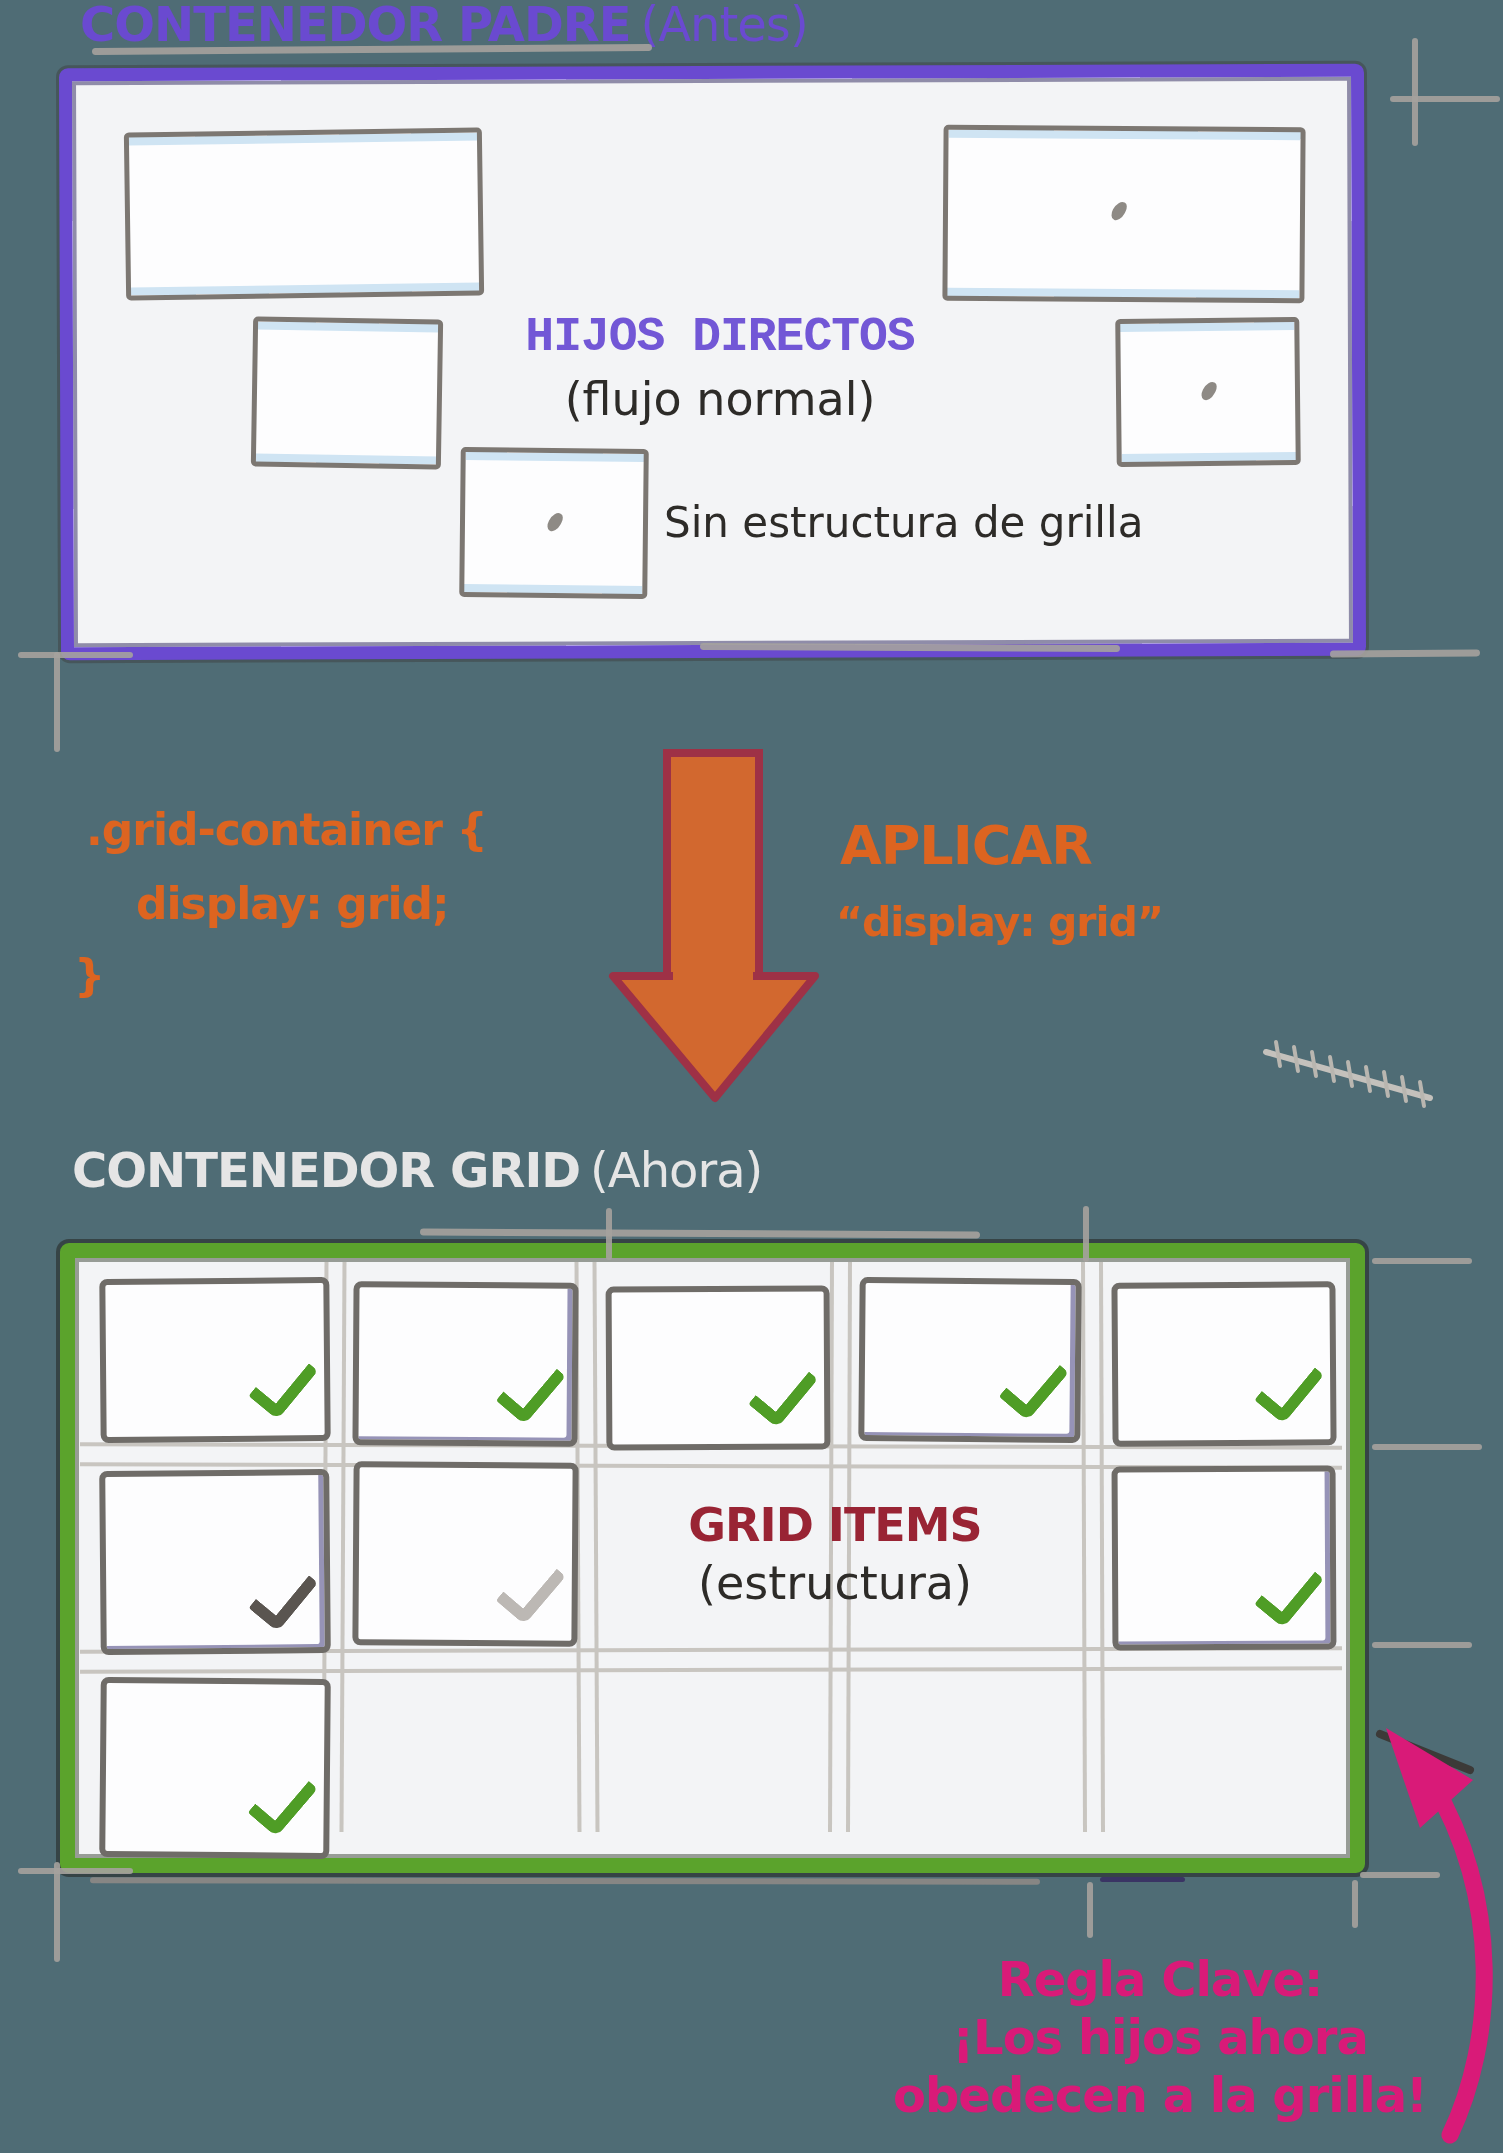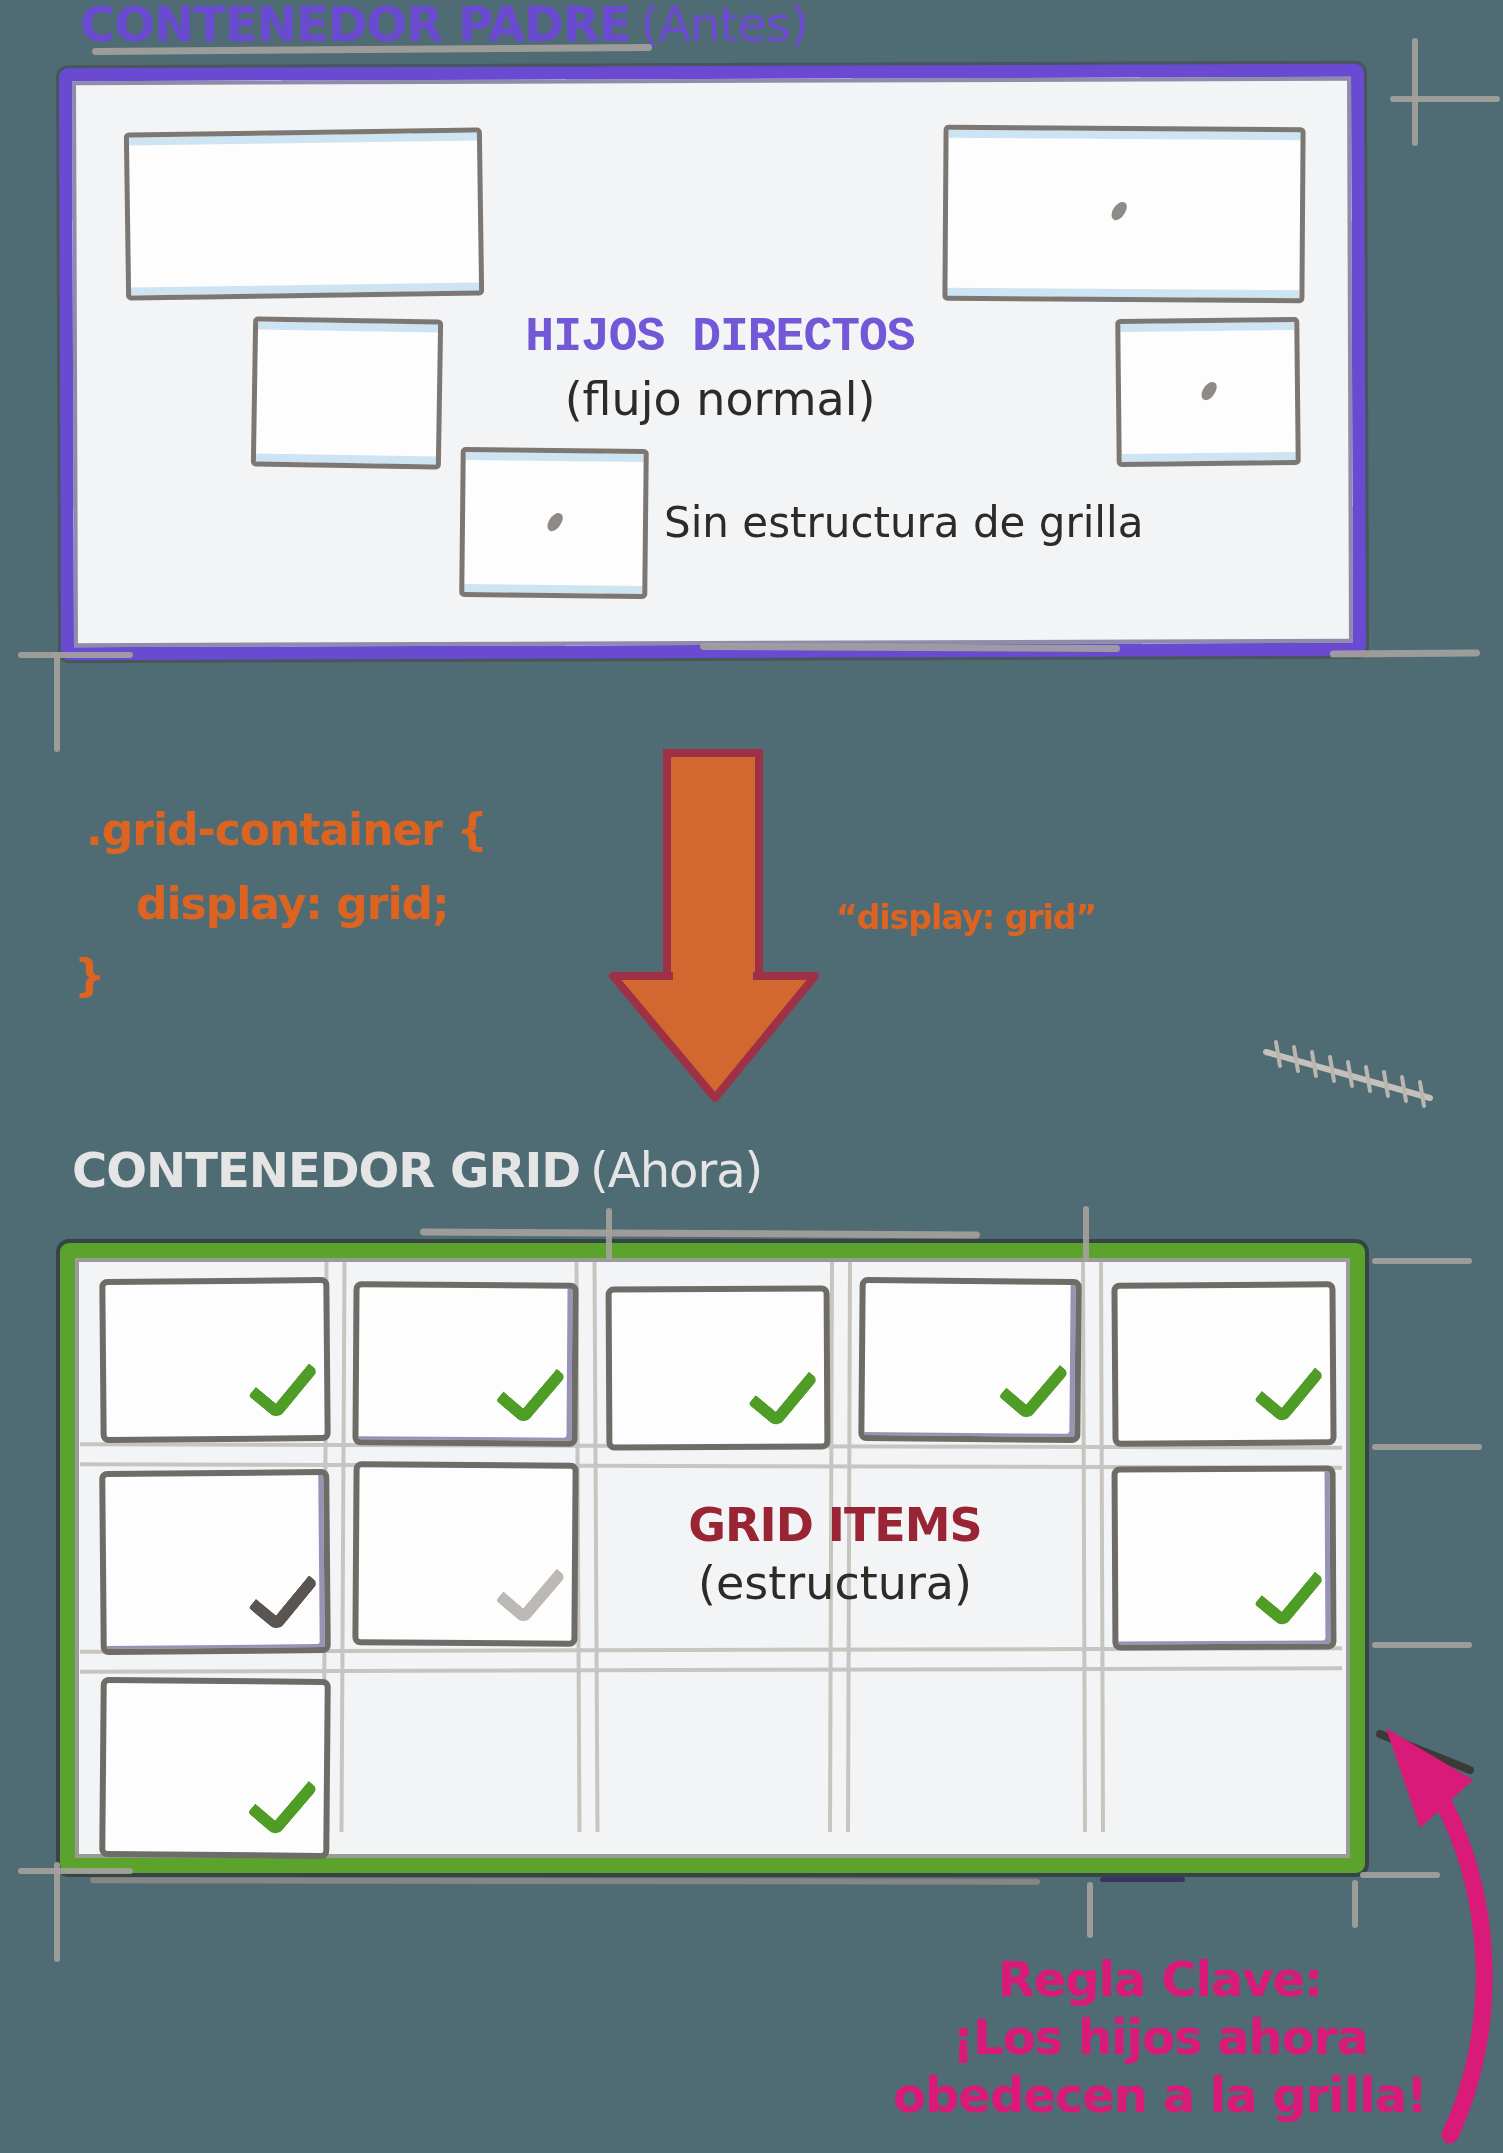--- a/index.html
+++ b/index.html
@@ -41,21 +41,21 @@
   .lbl-main{font-size:48px;font-weight:800;letter-spacing:-1px;text-align:center;}
   .lbl-sub{font-size:46px;font-weight:500;text-align:center;color:#2d2b28;}
   .hijos{left:430px;top:310px;width:580px;color:#7257d6;font-family:Liberation Mono, monospace;}
   .flujo{left:430px;top:372px;width:580px;}
   .note1{left:664px;top:498px;font-size:42px;font-weight:500;color:#2d2b28;}
   .code{color:#dd6420;font-size:44px;font-weight:800;letter-spacing:-1px;}
   .code.l1{left:74px;top:804px;margin-left:12px;}
   .code.l2{left:136px;top:878px;}
   .code.l3{left:74px;top:950px;}
   .apply1{left:840px;top:814px;font-size:54px;font-weight:800;color:#dd6420;letter-spacing:-1px;}
-  .apply2{left:836px;top:898px;font-size:33px;font-weight:800;color:#dd6420;letter-spacing:-1px;}
+  .apply2{left:836px;top:898px;font-size:41px;font-weight:800;color:#dd6420;letter-spacing:-1px;}
   .gitems{left:575px;top:1498px;width:520px;color:#992434;font-size:46px;}
   .gorden{left:575px;top:1556px;width:520px;font-size:46px;}
   .rule{left:810px;top:1950px;width:700px;text-align:center;color:#d91a78;
         font-size:48px;font-weight:800;letter-spacing:-1px;line-height:58px;white-space:normal;}
 
   
   .mk{position:absolute;background:#a5a29d;border-radius:4px;opacity:.9;}
   .mk.dk{background:#8d8a86;}
   .mk.navy{background:#3a3464;opacity:1;}
   svg{position:absolute;overflow:visible;}
@@ -92,20 +92,21 @@
   <div class="txt code l1">.grid-container {</div>
   <div class="txt code l2">display: grid;</div>
   <div class="txt code l3">}</div>
 
   <svg style="left:603px;top:748px;" width="225" height="358" viewBox="0 0 225 358">
     <rect x="64" y="5" width="92" height="228" fill="#d2682f" stroke="#9e3146" stroke-width="8"></rect>
     <polygon points="10,228 212,228 112,350" fill="#d2682f" stroke="#9e3146" stroke-width="8" stroke-linejoin="round"></polygon>
     <rect x="70" y="10" width="80" height="222" fill="#d2682f"></rect>
   </svg>
 
+  <div class="txt apply1">APLICAR</div>
   <div class="txt apply2">“display: grid”</div>
 
   <svg style="left:1262px;top:1024px;" width="180" height="100" viewBox="0 0 180 100">
     <line x1="4" y1="28" x2="168" y2="74" stroke="#c4c1bc" stroke-width="6" stroke-linecap="round"></line>
     <g stroke="#b9b6b0" stroke-width="4" stroke-linecap="round">
       <line x1="14" y1="18" x2="18" y2="42"></line>
         <line x1="32" y1="23" x2="36" y2="47"></line>
       <line x1="50" y1="28" x2="54" y2="52"></line>
         <line x1="68" y1="33" x2="72" y2="57"></line>
       <line x1="86" y1="38" x2="90" y2="62"></line>

